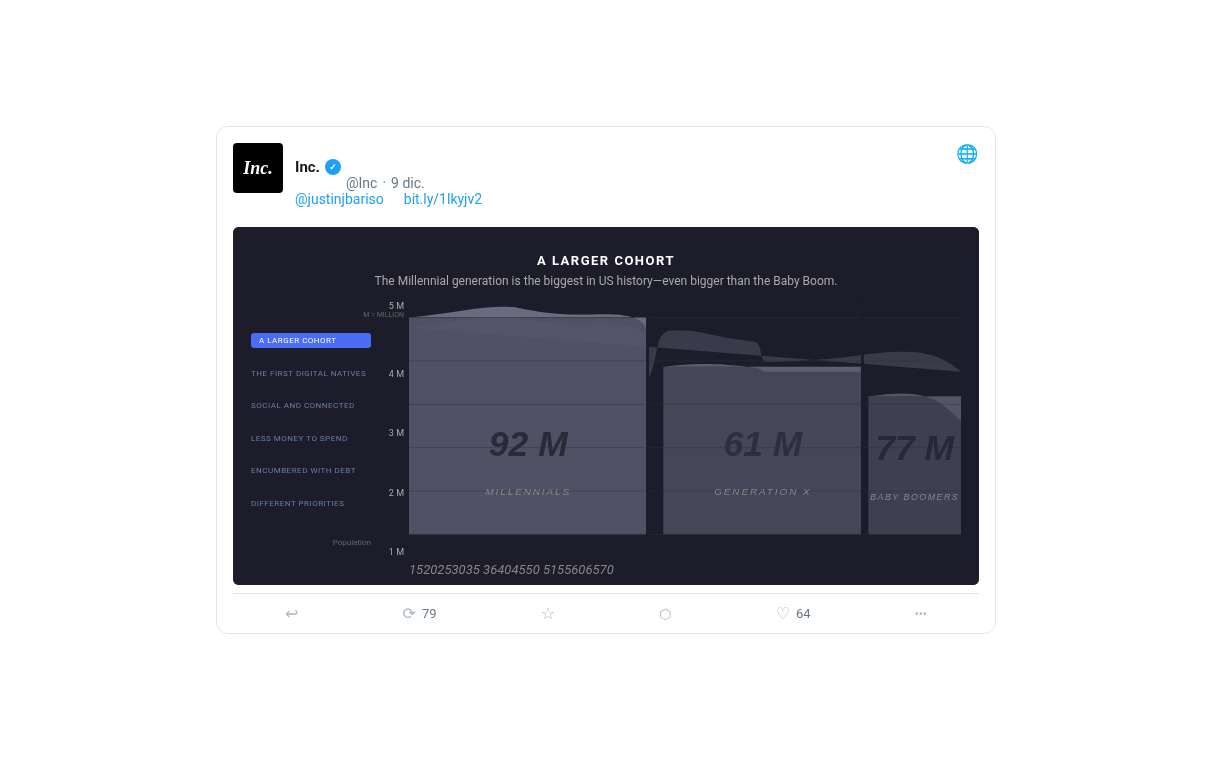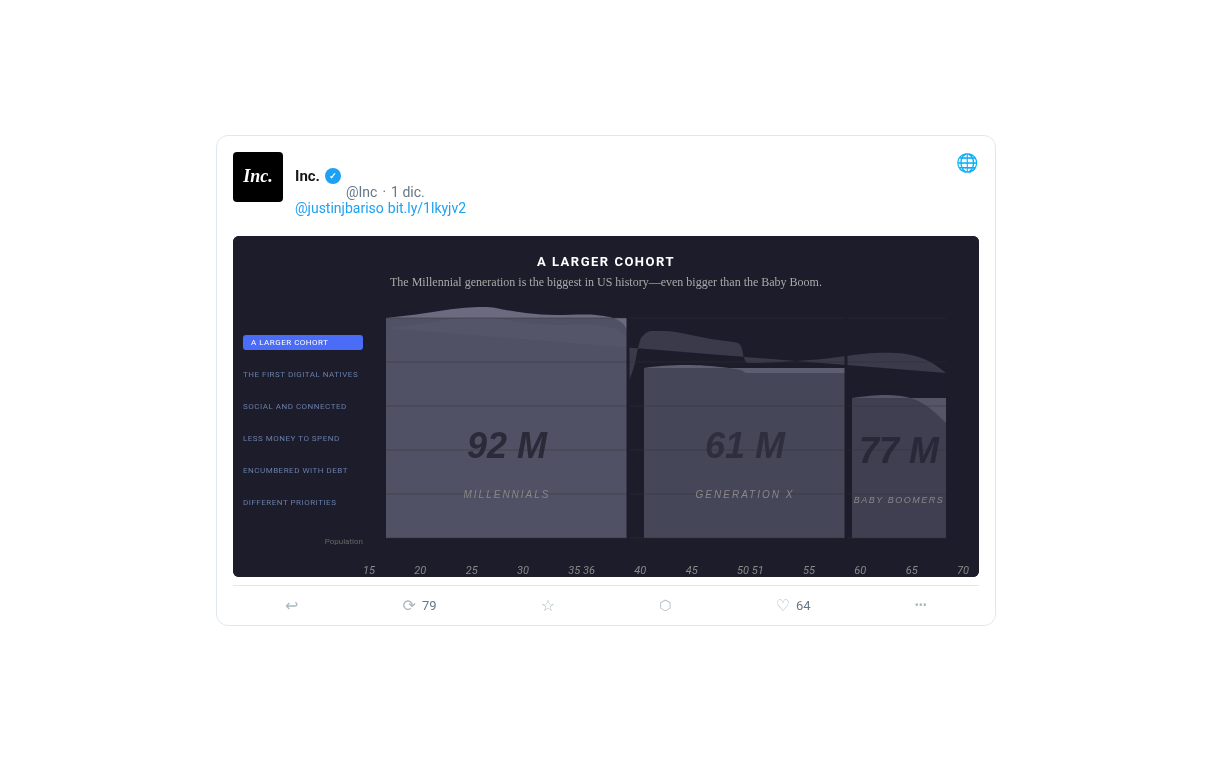--- a/index.html
+++ b/index.html
@@ -86,21 +86,21 @@
     }
     .tweet-text .infographic-highlight {
       font-weight: 700;
       color: #14171a;
       border: 2px solid #e0302a;
       padding: 1px 4px;
       display: inline;
     }
     .tweet-links {
       display: flex;
-      gap: 4px;
+      gap: 20px;
       margin-bottom: 10px;
     }
     .tweet-link {
       color: #1da1f2;
       font-size: 14px;
       text-decoration: none;
     }
     .globe-icon {
       position: absolute;
       top: 16px;
@@ -110,39 +110,38 @@
     }
     .infographic-container {
       width: 100%;
       background: #1a1a2e;
       border-radius: 6px;
       overflow: hidden;
       margin-bottom: 0;
     }
     .infographic-inner {
       background: #1c1c2a;
-      padding: 0;
+      padding: 8px;
       position: relative;
     }
     .infographic-header {
       padding: 18px 20px 8px 20px;
       text-align: center;
     }
     .infographic-title {
       color: #fff;
       font-weight: 700;
       font-size: 13px;
       letter-spacing: 1.5px;
       text-transform: uppercase;
       margin-bottom: 6px;
     }
     .infographic-subtitle {
       color: #aaa;
       font-size: 12px;
-      font-family: Liberation Serif, serif;
     }
     .chart-labels-col {
       width: 120px;
       flex-shrink: 0;
       display: flex;
       flex-direction: column;
       justify-content: space-between;
       padding-bottom: 30px;
     }
     .nav-item {
@@ -191,21 +190,21 @@
   <div class="tweet-header">
     <div class="avatar">
       <span class="avatar-text">Inc.</span>
     </div>
     <div class="tweet-meta">
       <div class="tweet-user-row">
         <span class="display-name">Inc.</span>
         <span class="verified-icon"></span>
         <span class="handle">@Inc</span>
         <span class="dot">·</span>
-        <span class="timestamp">1 dic.</span>
+        <span class="timestamp">9 dic.</span>
       </div>
       <div class="tweet-links">
         <a class="tweet-link" href="#">@justinjbariso</a>
         <a class="tweet-link" href="#">bit.ly/1lkyjv2</a>
       </div>
     </div>
   </div>
 
   <div class="infographic-container">
     <div class="infographic-inner">
@@ -224,20 +223,30 @@
           <div class="nav-item">LESS MONEY TO SPEND</div>
           <div class="nav-item">ENCUMBERED WITH DEBT</div>
           <div class="nav-item">DIFFERENT PRIORITIES</div>
           <div style="font-size:8px; color:#666; margin-top:10px; text-align:right;">Population</div>
         </div>
 
         <div style="flex:1; display:flex; flex-direction:column;">
 
           <div style="display:flex; flex:1;">
 
+            <div style="width:38px; display:flex; flex-direction:column; justify-content:space-between; padding-bottom:20px; align-items:flex-end; padding-right:5px; padding-top:5px;">
+              <div style="color:#aaa; font-size:9px; display:flex; flex-direction:column; align-items:flex-end;">
+                <span>5 M</span>
+                <span style="font-size:7px; color:#666; white-space:nowrap;">M = MILLION</span>
+              </div>
+              <span style="color:#aaa; font-size:9px;">4 M</span>
+              <span style="color:#aaa; font-size:9px;">3 M</span>
+              <span style="color:#aaa; font-size:9px;">2 M</span>
+              <span style="color:#aaa; font-size:9px;">1 M</span>
+            </div>
 
             <div style="flex:1; position:relative;font-style:italic;">
               <svg viewBox="0 0 560 260" width="100%" height="260">
 
                 <rect width="560" height="260" fill="#1c1c2a"></rect>
 
                 <path d="M0,30 C20,28 40,25 60,22 C80,19 100,18 110,20 C120,22 130,24 140,25 C150,26 160,27 170,27 C185,27 200,26 210,27 C220,28 225,29 230,31 C235,33 238,36 240,40 C242,44 242,50 242,55 C242,60 242,65 242,70 
                          C242,80 242,85 244,80 C246,75 248,70 250,60 C252,50 253,45 255,40 C257,38 258,36 260,35
                          C262,34 263,33 265,33 C270,33 275,33 280,33 C285,33 290,34 295,35 C300,36 305,37 310,38 C315,39 320,40 325,41 C330,42 335,42 340,43 C345,44 350,44 352,45 C354,46 355,48 356,51 C357,54 357,58 358,60
                          C359,62 359,63 360,64 C361,65 362,65 363,65
@@ -269,21 +278,21 @@
                 <text x="121" y="200" text-anchor="middle" fill="#888" font-size="10" letter-spacing="2" font-family="Arial, sans-serif">MILLENNIALS</text>
 
                 <text x="359" y="160" text-anchor="middle" fill="#2e2e3e" font-size="36" font-weight="900" font-family="Arial Black, sans-serif">61 M</text>
                 <text x="359" y="200" text-anchor="middle" fill="#888" font-size="10" letter-spacing="2" font-family="Arial, sans-serif">GENERATION X</text>
 
                 <text x="513" y="165" text-anchor="middle" fill="#282838" font-size="36" font-weight="900" font-family="Arial Black, sans-serif">77 M</text>
                 <text x="513" y="205" text-anchor="middle" fill="#888" font-size="9" letter-spacing="1.5" font-family="Arial, sans-serif">BABY BOOMERS</text>
               </svg>
 
               
-              <div style="display:flex; justify-content:space-between; padding: 2px 0 0 0; color:#888; font-size:11px;">
+              <div style="display:flex; justify-content:flex-start; padding: 2px 0 0 0; color:#888; font-size:13px;">
                 <span>15</span>
                 <span>20</span>
                 <span>25</span>
                 <span>30</span>
                 <span>35 36</span>
                 <span>40</span>
                 <span>45</span>
                 <span>50 51</span>
                 <span>55</span>
                 <span>60</span>

